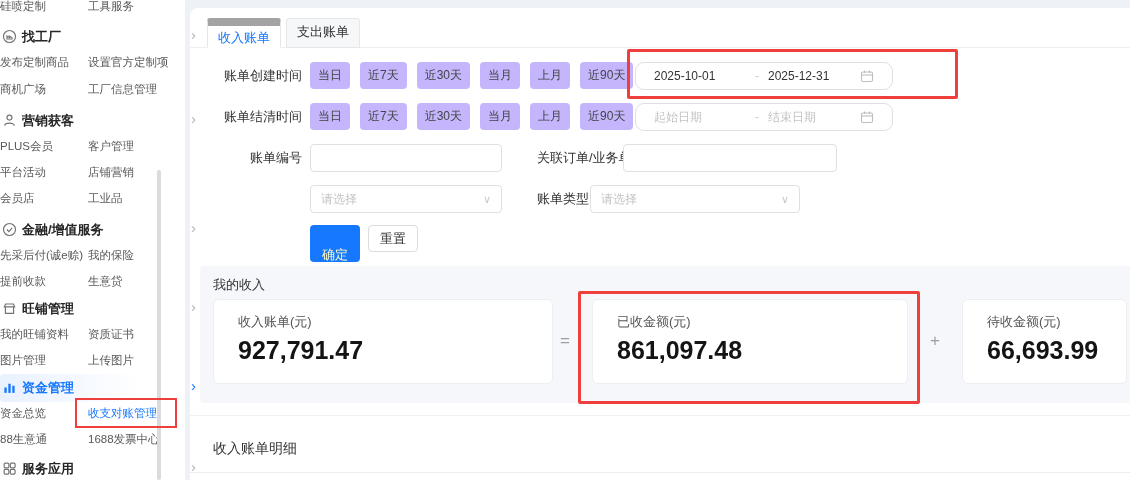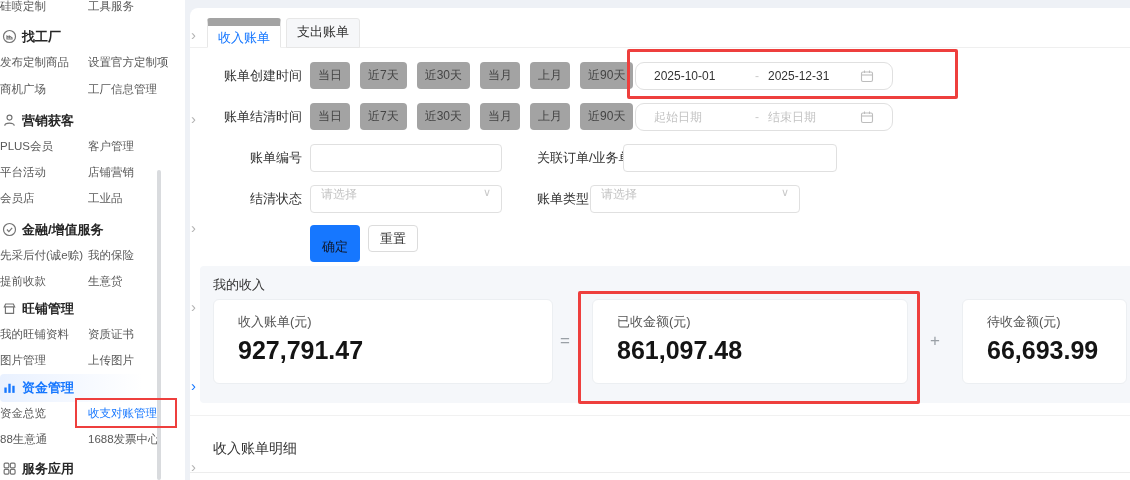--- a/index.html
+++ b/index.html
@@ -33,36 +33,36 @@
     border-bottom:1px solid #efefef; padding-left:17px; display:flex; align-items:flex-end; }
   .tab { height:30px; line-height:25px; padding:0 10px; font-size:13px; background:#f6f7f9;
     border:1px solid #e7e7e7; color:#333; border-radius:3px 3px 0 0; margin-bottom:-1px; margin-right:5px; }
   .tab.active { background:#fff; border-top:8px solid #a3a3a3; border-bottom:1px solid #fff;
     color:#1677ff; line-height:23px; }
   .frow { position:absolute; left:0; right:0; height:28px; }
   .flabel { position:absolute; left:0; top:0; width:112px; text-align:right; font-size:13px;
     color:#333; line-height:28px; }
   .flabel2 { position:absolute; left:347px; top:0; font-size:13px; color:#333; line-height:28px; }
   .qbtns { position:absolute; left:120px; top:0; display:flex; gap:10px; }
-  .qbtn { height:27px; line-height:27px; padding:0 8px; background:#a3a3a3; border-radius:4px;
+  .qbtn { height:27px; line-height:27px; padding:0 8px; background:#c4b5fd; border-radius:4px;
     font-size:12px; color:#444; cursor:pointer; }
   .drange { position:absolute; left:445px; top:0; width:258px; height:28px; background:#fff;
     border:1px solid #e0e0e0; border-radius:9px; display:flex; align-items:center;
     padding:0 18px; font-size:12px; color:#333; }
   .dstart { width:92px; } .dsep { width:22px; text-align:center; color:#ccc; }
   .dend { flex:1; } .cal { margin-left:auto; display:flex; }
   .ph { color:#c3c3c3; }
   .tinput { position:absolute; top:0; height:28px; background:#fff; border:1px solid #e0e0e0;
     border-radius:4px; font-size:12px; padding:0 10px; color:#333; outline:none; }
   .tselect { position:absolute; top:0; height:28px; background:#fff; border:1px solid #e0e0e0;
-    border-radius:4px; font-size:12px; padding:0 10px; display:flex; align-items:flex-start;
+    border-radius:4px; font-size:12px; padding:0 10px; display:flex; align-items:center;
     justify-content:space-between; }
   .selarrow { color:#c9c9c9; font-size:11px; }
-  .btn-primary { position:absolute; left:120px; top:0; height:37px; padding:8px 12px;
-    background:#1677ff; color:#0f172a; border:none; border-radius:4px; font-size:13px;
+  .btn-primary { position:absolute; left:120px; top:0; height:37px; padding:16px 12px;
+    background:#1677ff; color:#fef9c3; border:none; border-radius:4px; font-size:13px;
     line-height:27px; cursor:pointer; font-family:inherit; }
   .btn-default { position:absolute; left:178px; top:0; height:27px; padding:0 11px;
     background:#fff; color:#333; border:1px solid #dcdcdc; border-radius:4px; font-size:13px;
     line-height:25px; cursor:pointer; font-family:inherit; }
   .redbox1 { position:absolute; left:437px; top:41px; width:331px; height:50px;
     border:3px solid #ee3f3d; border-radius:2px; z-index:6; pointer-events:none; }
   
   .summary { position:absolute; left:10px; right:0; top:258px; height:137px;
     background:#f5f7fa; border-radius:4px 0 0 4px; }
   .sum-title { position:absolute; left:13px; top:10px; font-size:13px; color:#333; }
@@ -270,21 +270,20 @@
   </div>
 
   <div class="frow" style="top:136px">
     <span class="flabel">账单编号</span>
     <input class="tinput" style="left: 120px; width: 192px;">
     <span class="flabel2">关联订单/业务单</span>
     <input class="tinput" style="left: 433px; width: 214px;">
   </div>
 
   <div class="frow" style="top:177px">
-    <span class="flabel">结清状态</span>
     <div class="tselect" style="left:120px;width:192px">
       <span class="ph">请选择</span>
       <span class="selarrow">∨</span>
     </div>
     <span class="flabel2">账单类型</span>
     <div class="tselect" style="left:400px;width:210px">
       <span class="ph">请选择</span>
       <span class="selarrow">∨</span>
     </div>
   </div>

